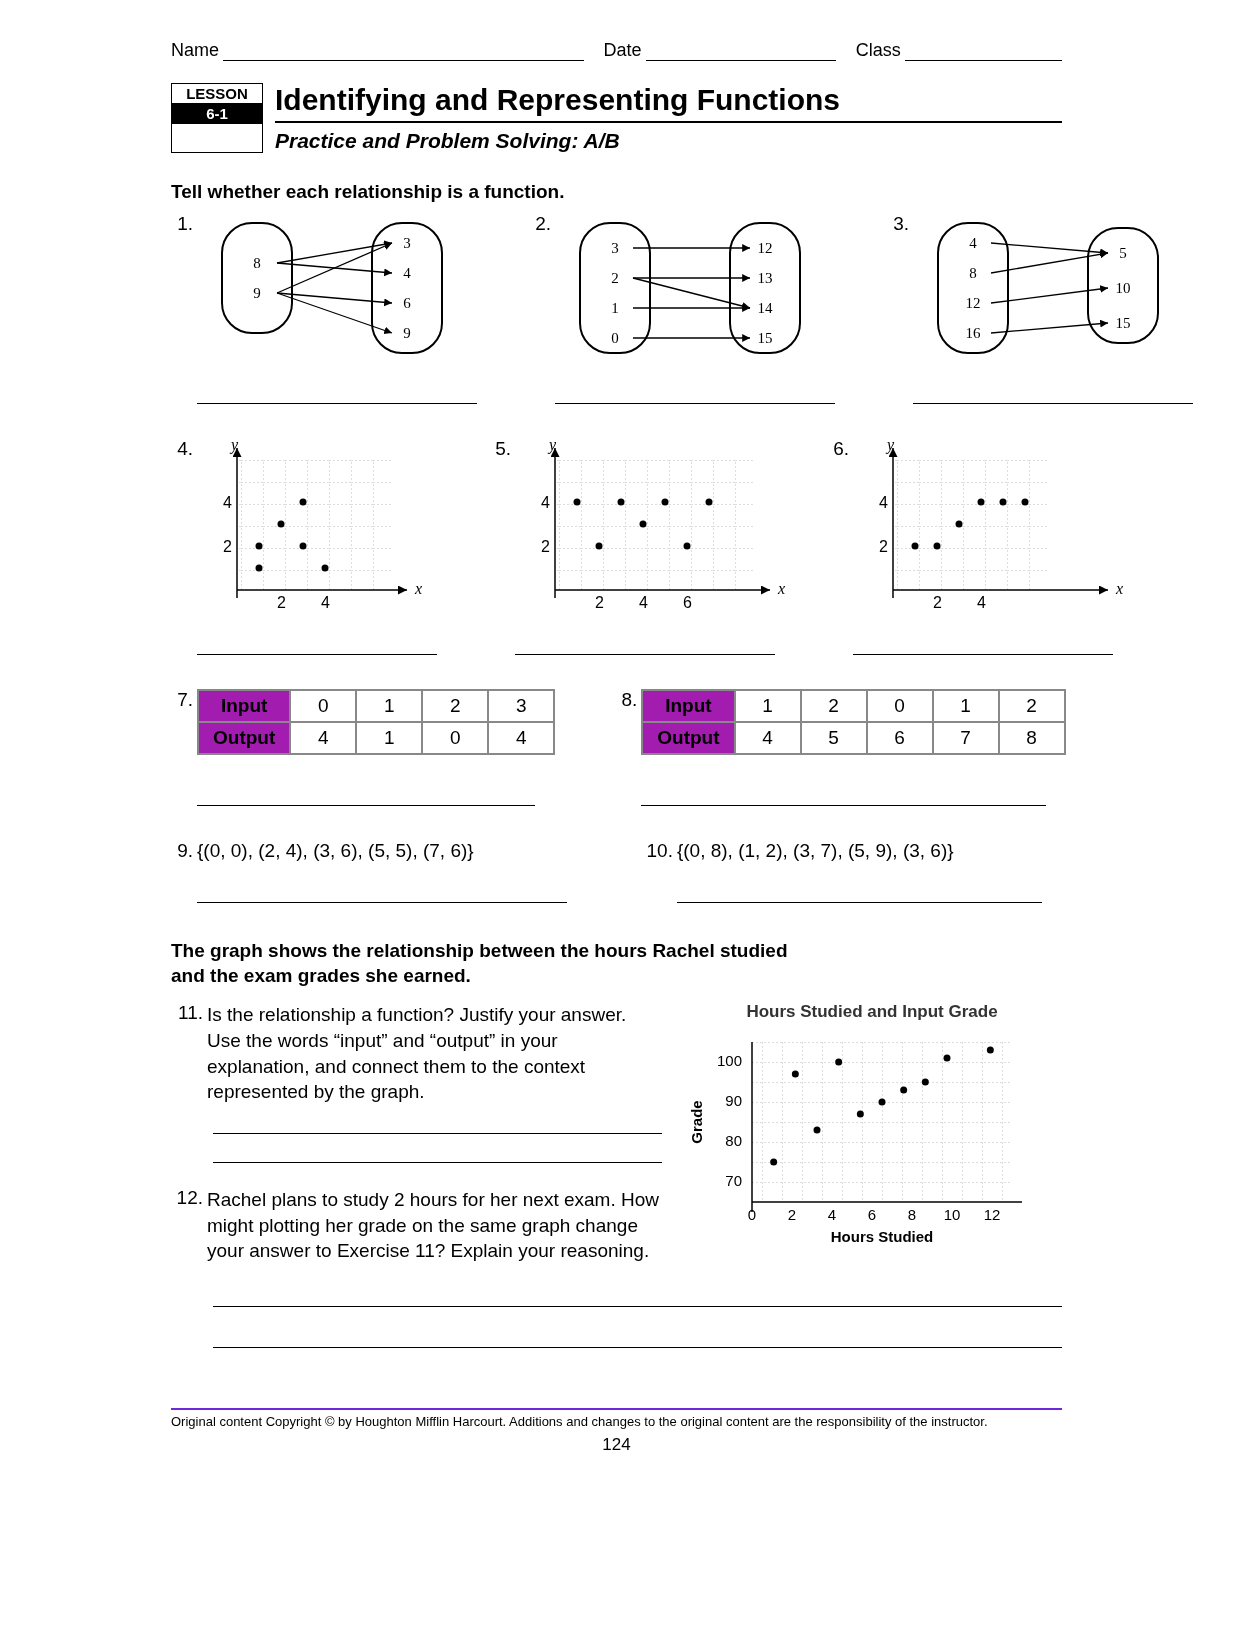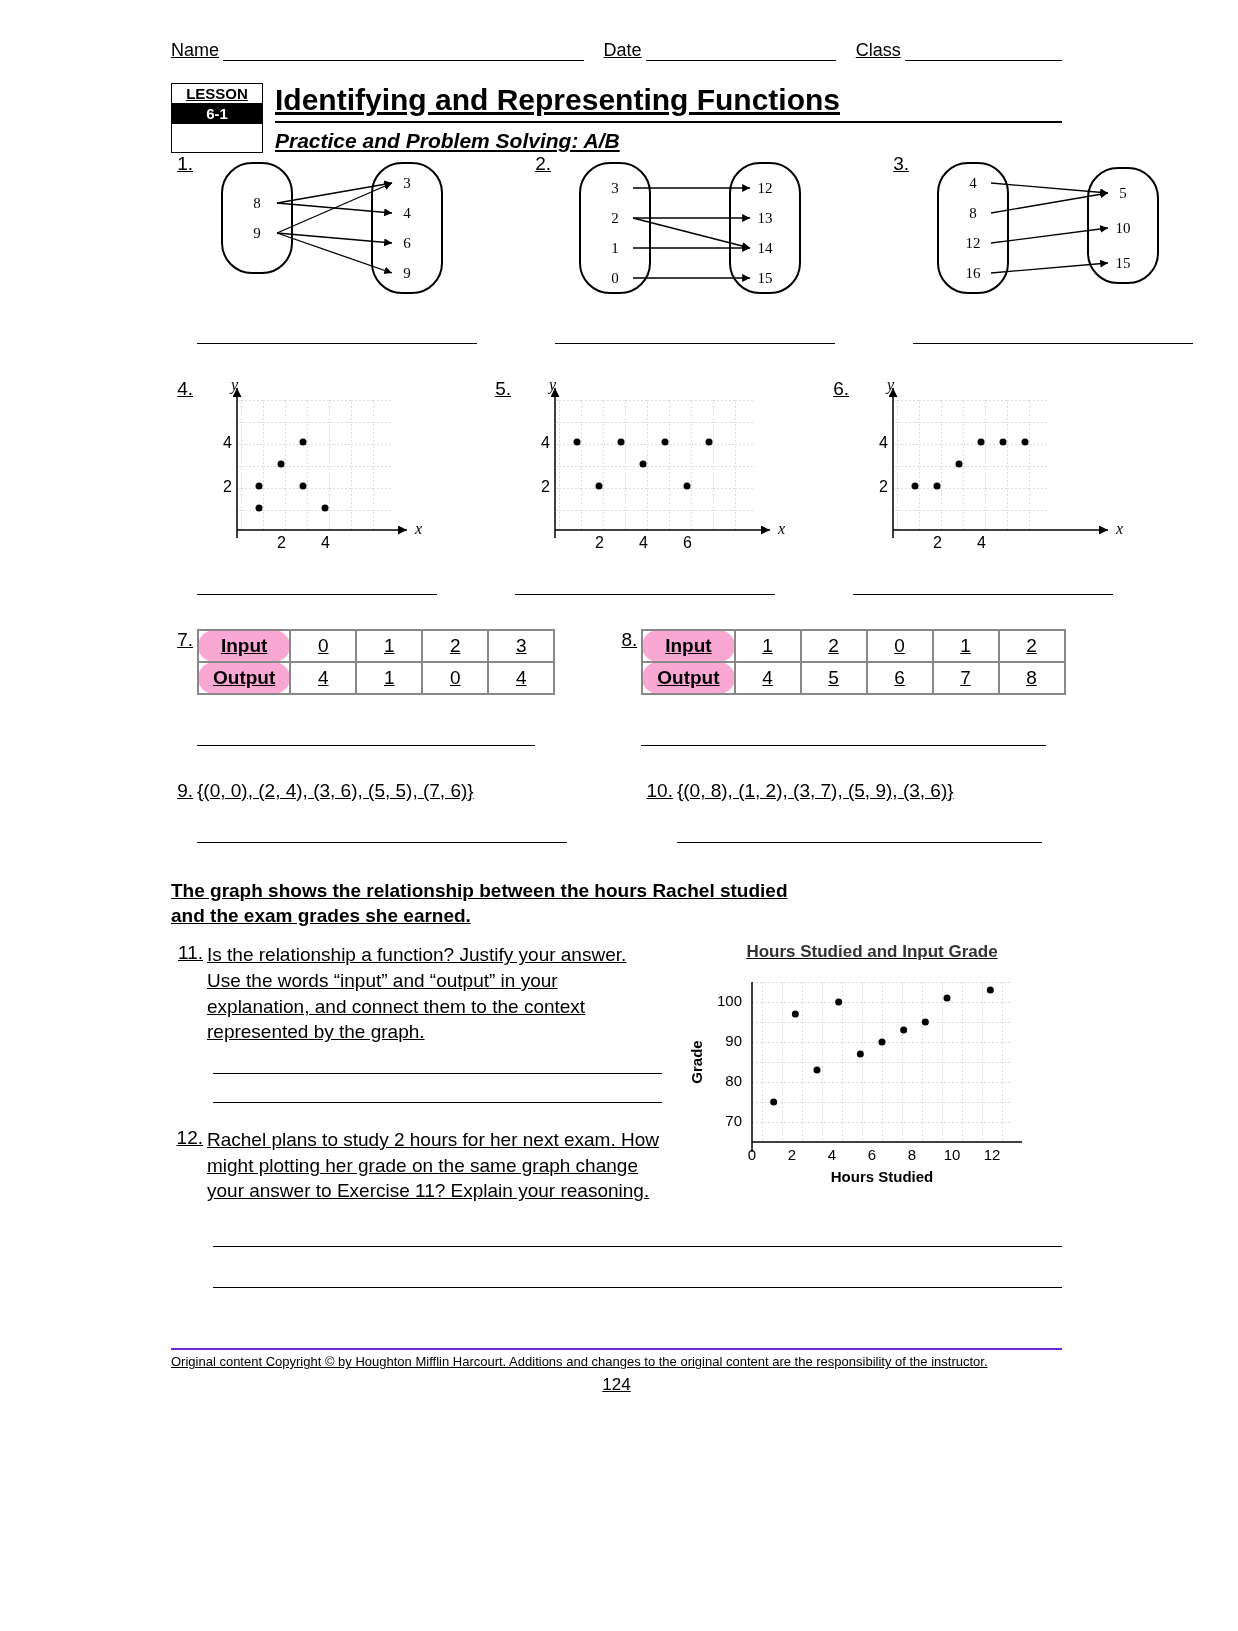--- a/index.html
+++ b/index.html
@@ -9,21 +9,20 @@
     font-family: Arial, Helvetica, sans-serif;
     color: #000;
     display: flex;
     justify-content: center;
   }
   .page {
     width: 1036px;
     padding: 40px 75px 20px 70px;
     box-sizing: border-box;
     position: relative;
-    text-decoration: underline;
   }
   .header-fields {
     display: flex;
     font-size: 18px;
     margin-bottom: 22px;
     gap: 20px;
     align-items: flex-end;
   }
   .field { display: flex; align-items: flex-end; }
   .field .label { margin-right: 4px; }
@@ -97,23 +96,22 @@
     border-collapse: collapse;
     font-size: 19px;
   }
   table.io td, table.io th {
     border: 2px solid #888;
     text-align: center;
     padding: 4px 14px;
     min-width: 36px;
   }
   table.io th {
-    background: #f9a8d4;
+    background: #a21caf;
     font-weight: bold;
-    border-radius: 16px;
   }
   .set-row {
     display:grid; grid-template-columns:1fr 1fr; gap:60px;
     margin-top:28px; font-size:19px;
   }
   .set-q { display:flex; }
   .word-problems { margin-top: 30px; }
   .word-problems .context {
     font-weight: bold; font-size: 19px; max-width: 620px;
     line-height: 1.3;
@@ -173,20 +171,21 @@
     <div class="lesson-box">
       <div class="top">LESSON</div>
       <div class="bottom">6-1</div>
     </div>
     <div class="title-block">
       <div class="title">Identifying and Representing Functions</div>
       <div class="subtitle">Practice and Problem Solving: A/B</div>
     </div>
   </div>
 
+  <div class="section-bold">Tell whether each relationship is a function.</div>
 
   <div class="row3">
 
     <div class="q-cell">
       <span class="qnum">1.</span>
       <div class="q-body">
         <svg class="fig" viewBox="0 0 300 160" width="300">
           <rect x="25" y="10" width="70" height="110" rx="30" ry="30" fill="none" stroke="#000" stroke-width="2"></rect>
           <rect x="175" y="10" width="70" height="130" rx="30" ry="30" fill="none" stroke="#000" stroke-width="2"></rect>
           <text x="60" y="55" text-anchor="middle">8</text>

